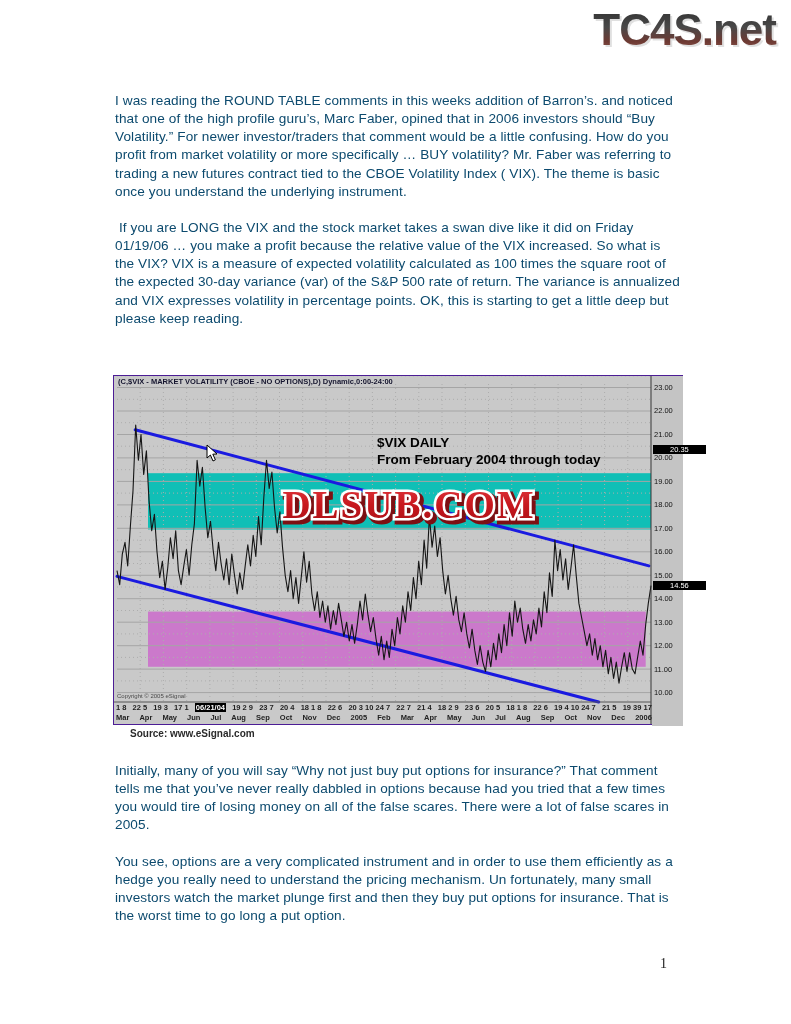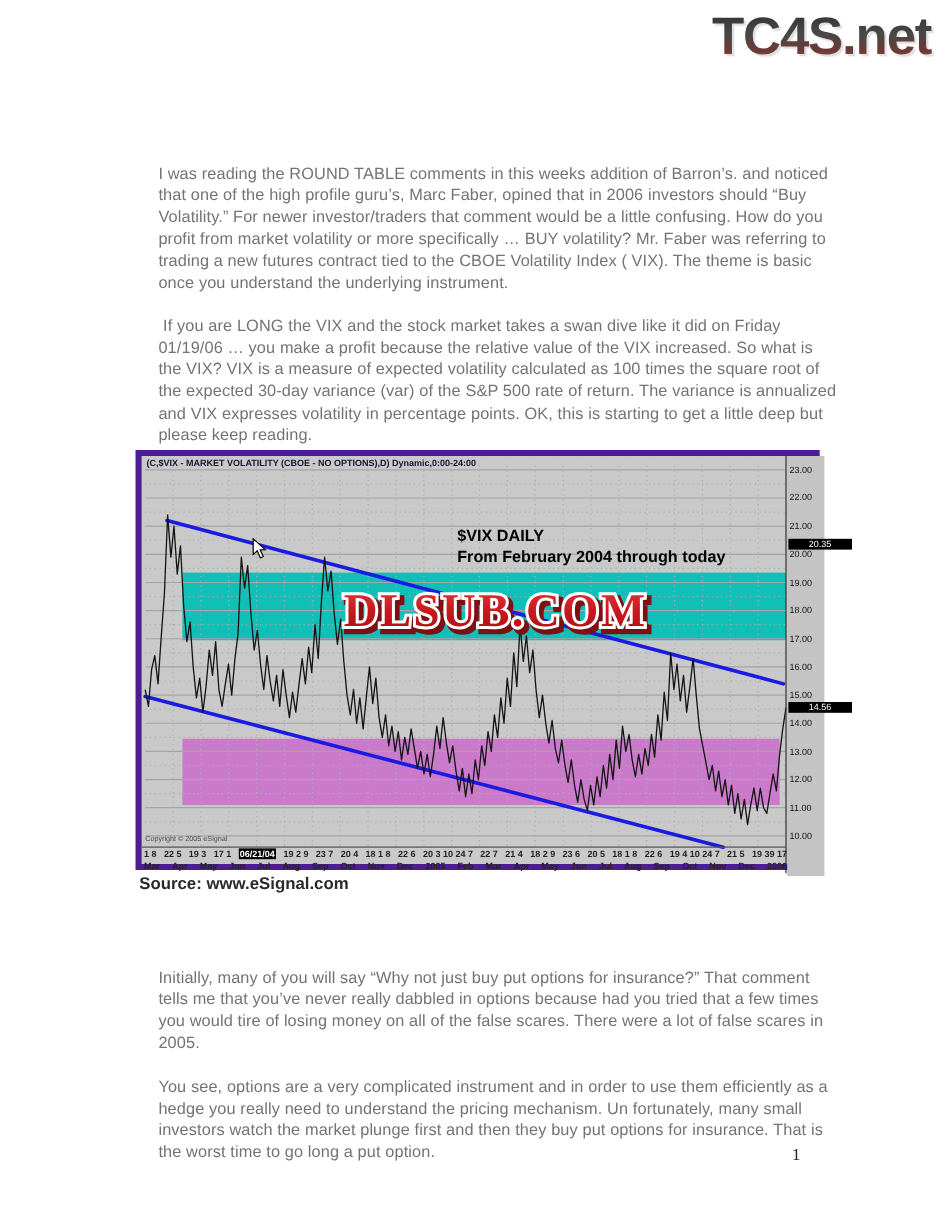--- a/index.html
+++ b/index.html
@@ -1,46 +1,46 @@
 <!DOCTYPE html>
 <html><head>
 <meta charset="utf-8">
 <style>
   html,body{margin:0;padding:0;background:#fff;}
   .page{position:relative;width:791px;height:976px;background:#ffffff;overflow:hidden;
         font-family:"Liberation Sans",sans-serif;color:#1e1e1e;}
   
   .tc4s{position:absolute;top:4px;left:548px;width:232px;height:50px;}
   
-  .bodycopy{position:absolute;left:132px;width:565px;font-size:13.6px;line-height:18.15px;
-            color:#737373;letter-spacing:.1px;margin-top:44px;}
+  .bodycopy{position:absolute;left:115px;width:565px;font-size:13.6px;line-height:18.15px;
+            color:#0c4a6e;letter-spacing:.1px;}
   .bodycopy p{margin:0 0 18px 0;}
   #block1{top:92px;}
   #block2{top:762px;}
   
   .chart{position:absolute;left:113px;top:375px;width:570px;height:350px;background:#c9c9c9;
-         border:5px solid #4c1d95;box-sizing:border-box;font-family:"Liberation Sans",sans-serif;}
+         border:1px solid #4c1d95;box-sizing:border-box;font-family:"Liberation Sans",sans-serif;}
   .chart-title{position:absolute;left:4px;top:1px;font-size:7.5px;font-weight:bold;color:#14142e;
                white-space:nowrap;}
   #chart-svg{position:absolute;left:0;top:0;}
   .annot{position:absolute;left:263px;top:58px;font-size:13.5px;font-weight:bold;color:#000000;
          line-height:17px;white-space:nowrap;}
   .watermark{position:absolute;left:128px;top:100px;}
   .copyright{position:absolute;left:3px;top:317px;font-size:6px;color:#4a4a4a;}
   .yaxis{position:absolute;left:538px;top:0;width:31px;height:350px;background:#c4c4c4;}
   .ylab{position:absolute;left:2px;font-size:7.5px;font-weight:normal;color:#111;white-space:nowrap;}
   .ylab.hl{background:#000;color:#fff;padding:0 17px;left:1px;}
   .tickrow{position:absolute;left:2px;width:536px;display:flex;justify-content:space-between;
            font-size:7.5px;font-weight:bold;color:#222;white-space:nowrap;}
   #day-row{top:327px;}
   #month-row{top:337px;}
   #day-row .dhl{background:#000;color:#fff;padding:0 1px;}
   .cursor{position:absolute;left:92px;top:68px;}
   
-  .source{position:absolute;left:116px;top:728px;font-size:14px;font-weight:bold;color:#2a2a2a;text-align:right;}
+  .source{position:absolute;left:130px;top:728px;font-size:10px;font-weight:bold;color:#2a2a2a;text-align:right;}
   
   .pagenum{position:absolute;left:660px;top:956px;font-family:"Liberation Serif",serif;
            font-size:14px;color:#222;}
   .tx-logo{position:absolute;left:468px;top:974px;width:322px;height:48px;}
 </style>
 </head>
 <body>
 
 <div class="page">
 

